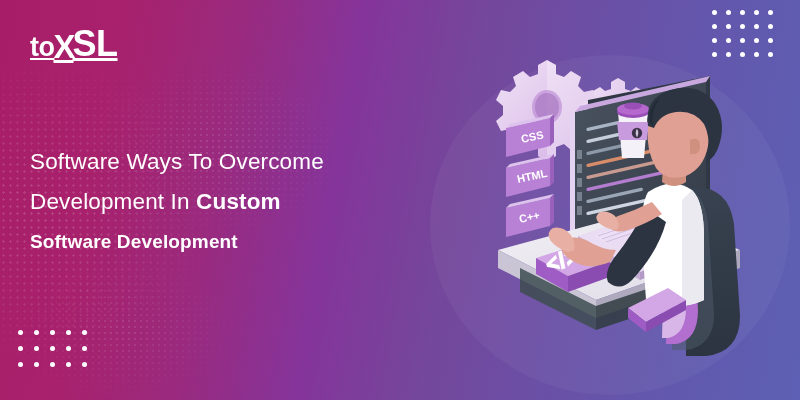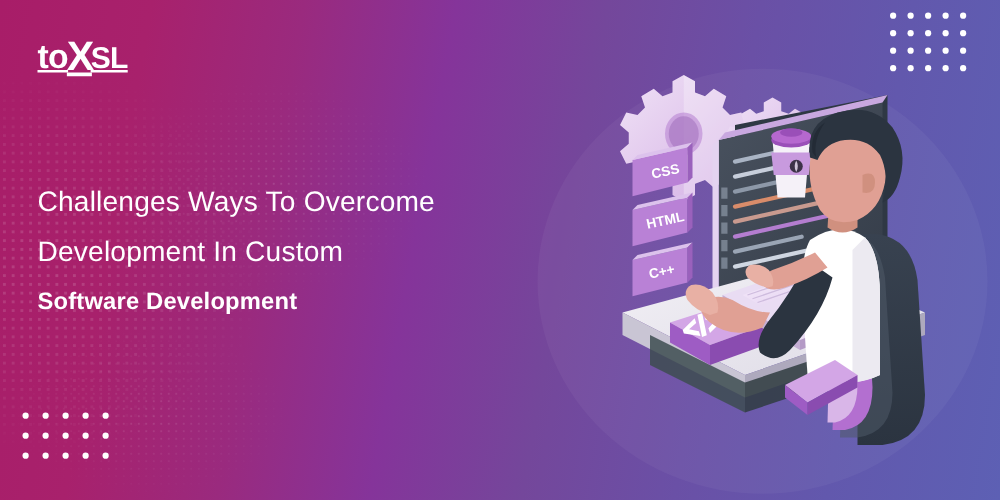--- a/index.html
+++ b/index.html
@@ -54,32 +54,32 @@
   #dots-bl span{width:5px;height:5px;}
 
   
   .logo{
     position:absolute;left:30px;top:26px;
     color:#fff;font-weight:700;letter-spacing:-.5px;
     font-size:27px;line-height:1;
     display:flex;align-items:baseline;text-decoration:underline;
   }
   .logo .lg-x{font-size:33px;font-weight:800;letter-spacing:-2px;margin:0 -1px;position:relative;top:2px;}
-  .logo .lg-sl{font-size:24px;font-weight:700;letter-spacing:-.5px;}
+  .logo .lg-sl{font-size:36px;font-weight:700;letter-spacing:-.5px;}
 
   
   .headline{
     position:absolute;left:30px;top:142px;
     width:360px;color:#fff;
   }
   .headline .line{
     font-size:22.5px;line-height:40px;font-weight:400;
     letter-spacing:.15px;white-space:nowrap;
   }
-  .headline .b{font-weight:400;}
+  .headline .b{font-weight:700;}
   .headline .line.strong{font-weight:700;font-size:19px;}
 
   
   .illo{position:absolute;left:410px;top:0;width:390px;height:400px;}
   .illo svg{display:block;width:100%;height:100%;}
 </style>
 </head>
 <body>
 
 <div class="banner">
@@ -128,21 +128,21 @@
       <span></span>
   </div>
 
   <div class="logo">
     <span>to</span>
       <span class="lg-x">X</span>
       <span class="lg-sl">SL</span>
   </div>
 
   <div class="headline">
-    <div class="line">Challenges Ways To Overcome</div>
+    <div class="line">Software Ways To Overcome</div>
     <div class="line"><span>Development In </span><span class="b">Custom</span></div>
     <div class="line strong">Software Development</div>
   </div>
 
   <div class="illo">
     <svg viewBox="0 0 390 400" xmlns="http://www.w3.org/2000/svg">
       <defs>
         <linearGradient id="gDeskTop" x1="0" y1="0" x2="1" y2="1">
           <stop offset="0" stop-color="#f2f0f5"></stop>
             <stop offset="1" stop-color="#dedbe6"></stop>

